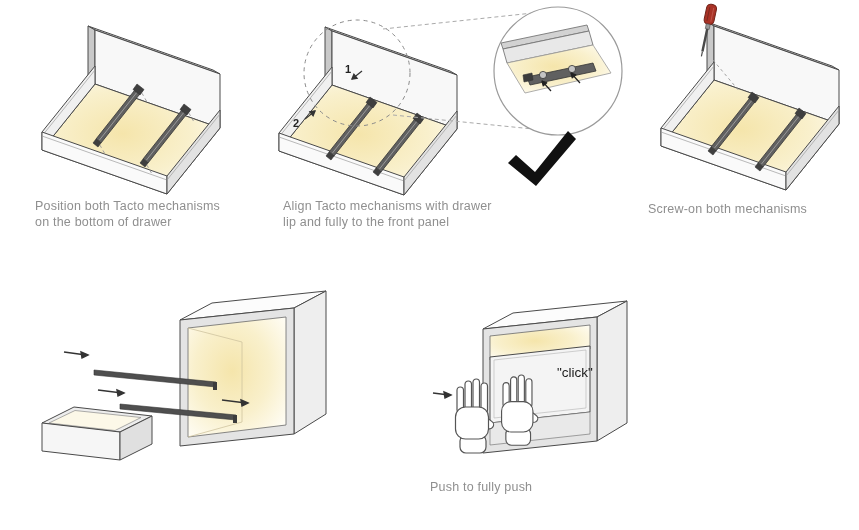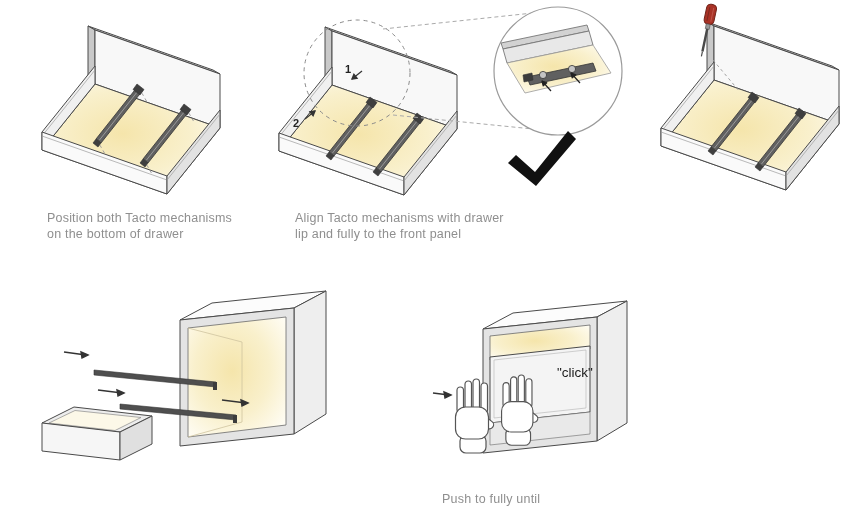--- a/index.html
+++ b/index.html
@@ -3,21 +3,21 @@
 <meta charset="utf-8">
 <style>
   html,body { margin:0; padding:0; background:#ffffff; }
   .sheet {
     position:relative; width:859px; height:530px;
     background:#ffffff; overflow:hidden;
     font-family:"Liberation Sans", sans-serif;
   }
   .illus { position:absolute; }
   .caption {
-    position:absolute; margin:12px;
+    position:absolute; margin:0;
     font:12.5px/1.3 "Liberation Sans", sans-serif;
     color:#8f8f8f; white-space:pre-line; letter-spacing:0.2px;
   }
   svg text { font-family:"Liberation Sans", sans-serif; }
   .marker { font-size:11px; font-weight:bold; fill:#222222; }
   .click  { font-size:13.5px; fill:#1a1a1a; }
 </style>
 </head>
 <body>
 
@@ -123,20 +123,21 @@
     <g transform="rotate(12 62 30)">
       <rect x="57" y="4" width="10" height="20" rx="4" fill="#a93226" stroke="#70241a" stroke-width="1"></rect>
       <line x1="60" y1="7" x2="60" y2="21" stroke="#7e2a1f" stroke-width="1"></line>
       <line x1="64" y1="7" x2="64" y2="21" stroke="#c0564a" stroke-width="1"></line>
       <rect x="60" y="24" width="4" height="5" fill="#999999" stroke="#555555" stroke-width="0.6"></rect>
       <line x1="62" y1="29" x2="62" y2="52" stroke="#4a4a4a" stroke-width="2.4"></line>
       <line x1="62" y1="52" x2="62" y2="57" stroke="#4a4a4a" stroke-width="1.2"></line>
     </g>
     <line x1="68" y1="60" x2="95" y2="92" stroke="#999999" stroke-width="0.9" stroke-dasharray="3,3"></line>
   </svg>
+  <p class="caption" style="left:648px;top:201px">Screw-on both mechanisms</p>
 
   <svg class="illus" style="left:28px;top:286px" width="315" height="190" viewBox="0 0 315 190">
     <g stroke="#4a4a4a" stroke-width="1" stroke-linejoin="round">
       <polygon points="152,34 266,22 298,5 184,17" fill="#fcfcfc"></polygon>
       <polygon points="266,22 298,5 298,128 266,148" fill="#eeeeee"></polygon>
       <polygon points="152,34 266,22 266,148 152,160" fill="#e4e4e4"></polygon>
       <polygon points="160,42 258,31 258,139 160,151" fill="url(#glow)" stroke="#6a6a6a" stroke-width="0.8"></polygon>
       <g stroke="#cfc49f" stroke-width="0.8">
         <line x1="160" y1="42" x2="214" y2="56"></line>
         <line x1="160" y1="151" x2="214" y2="136"></line>
@@ -200,15 +201,15 @@
     <g transform="translate(78,82) scale(0.95)" stroke="#555555" stroke-width="1.2" fill="#ffffff" stroke-linejoin="round">
       <rect x="0" y="8" width="6.5" height="26" rx="3.2"></rect>
       <rect x="8" y="2" width="6.5" height="32" rx="3.2"></rect>
       <rect x="16" y="0" width="6.5" height="34" rx="3.2"></rect>
       <rect x="24" y="4" width="6.5" height="30" rx="3.2"></rect>
       <rect x="24" y="34" width="18" height="8" rx="4" transform="rotate(38 24 34)"></rect>
       <rect x="3" y="56" width="26" height="18" rx="6"></rect>
       <rect x="-1.5" y="28" width="33" height="32" rx="10"></rect>
     </g>
   </svg>
-  <p class="caption" style="left:430px;top:479px">Push to fully until</p>
+  <p class="caption" style="left:430px;top:479px">Push to fully push</p>
 
 </div>
 
 </body></html>

